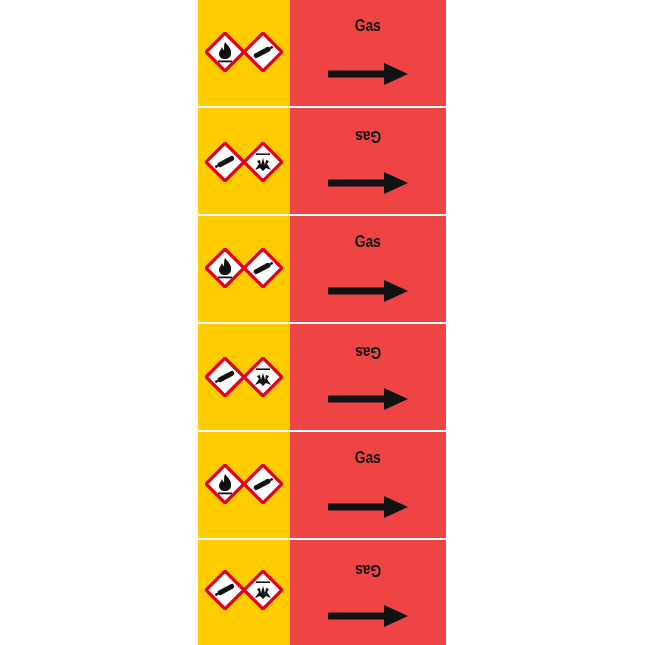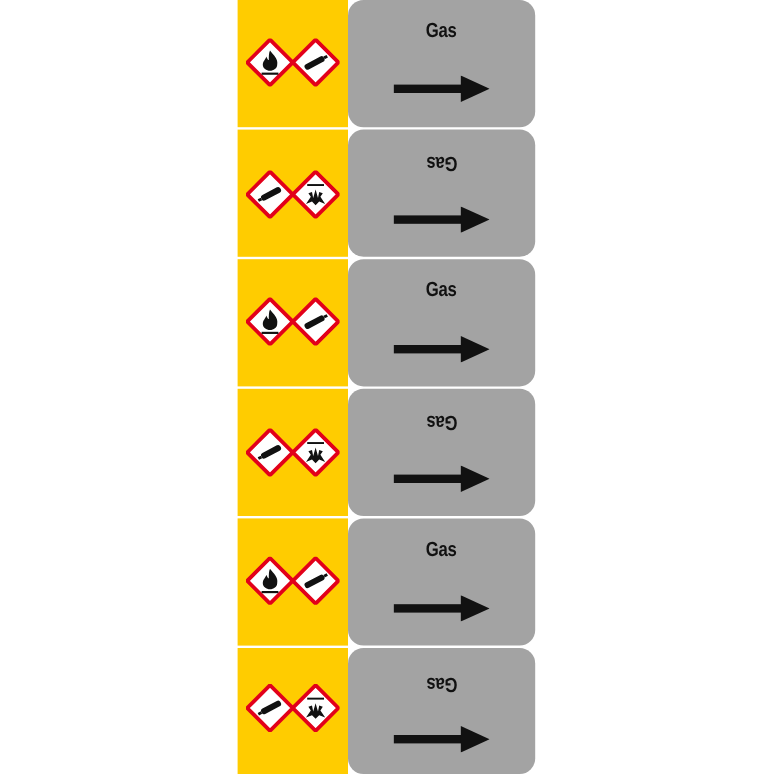--- a/index.html
+++ b/index.html
@@ -3,21 +3,21 @@
 <meta charset="utf-8">
 <style>
   html, body { margin: 0; padding: 0; background: #ffffff; }
   body { width: 645px; height: 645px; position: relative; overflow: hidden; }
   .sheet { position: absolute; left: 198px; top: 0; width: 248px; height: 645px; }
   .label {
     position: absolute; left: 0; width: 248px; height: 106px;
     display: flex;
   }
   .yellow { width: 92px; height: 100%; background: #FFCC00; position: relative; }
-  .grey { width: 156px; height: 100%; background: #a3a3a3; position: relative; border-radius: 13px; }
+  .grey { width: 156px; height: 100%; background: #ef4444; position: relative; }
   .picto {
     position: absolute; width: 40px; height: 40px;
   }
   .picto svg { width: 40px; height: 40px; display: block; }
   .text {
     position: absolute; left: 0; width: 156px; text-align: center;
     font-family: "Liberation Sans", sans-serif; font-weight: bold;
     font-size: 17px; color: #111111; letter-spacing: -0.3px;
     transform-origin: center center;
   }

